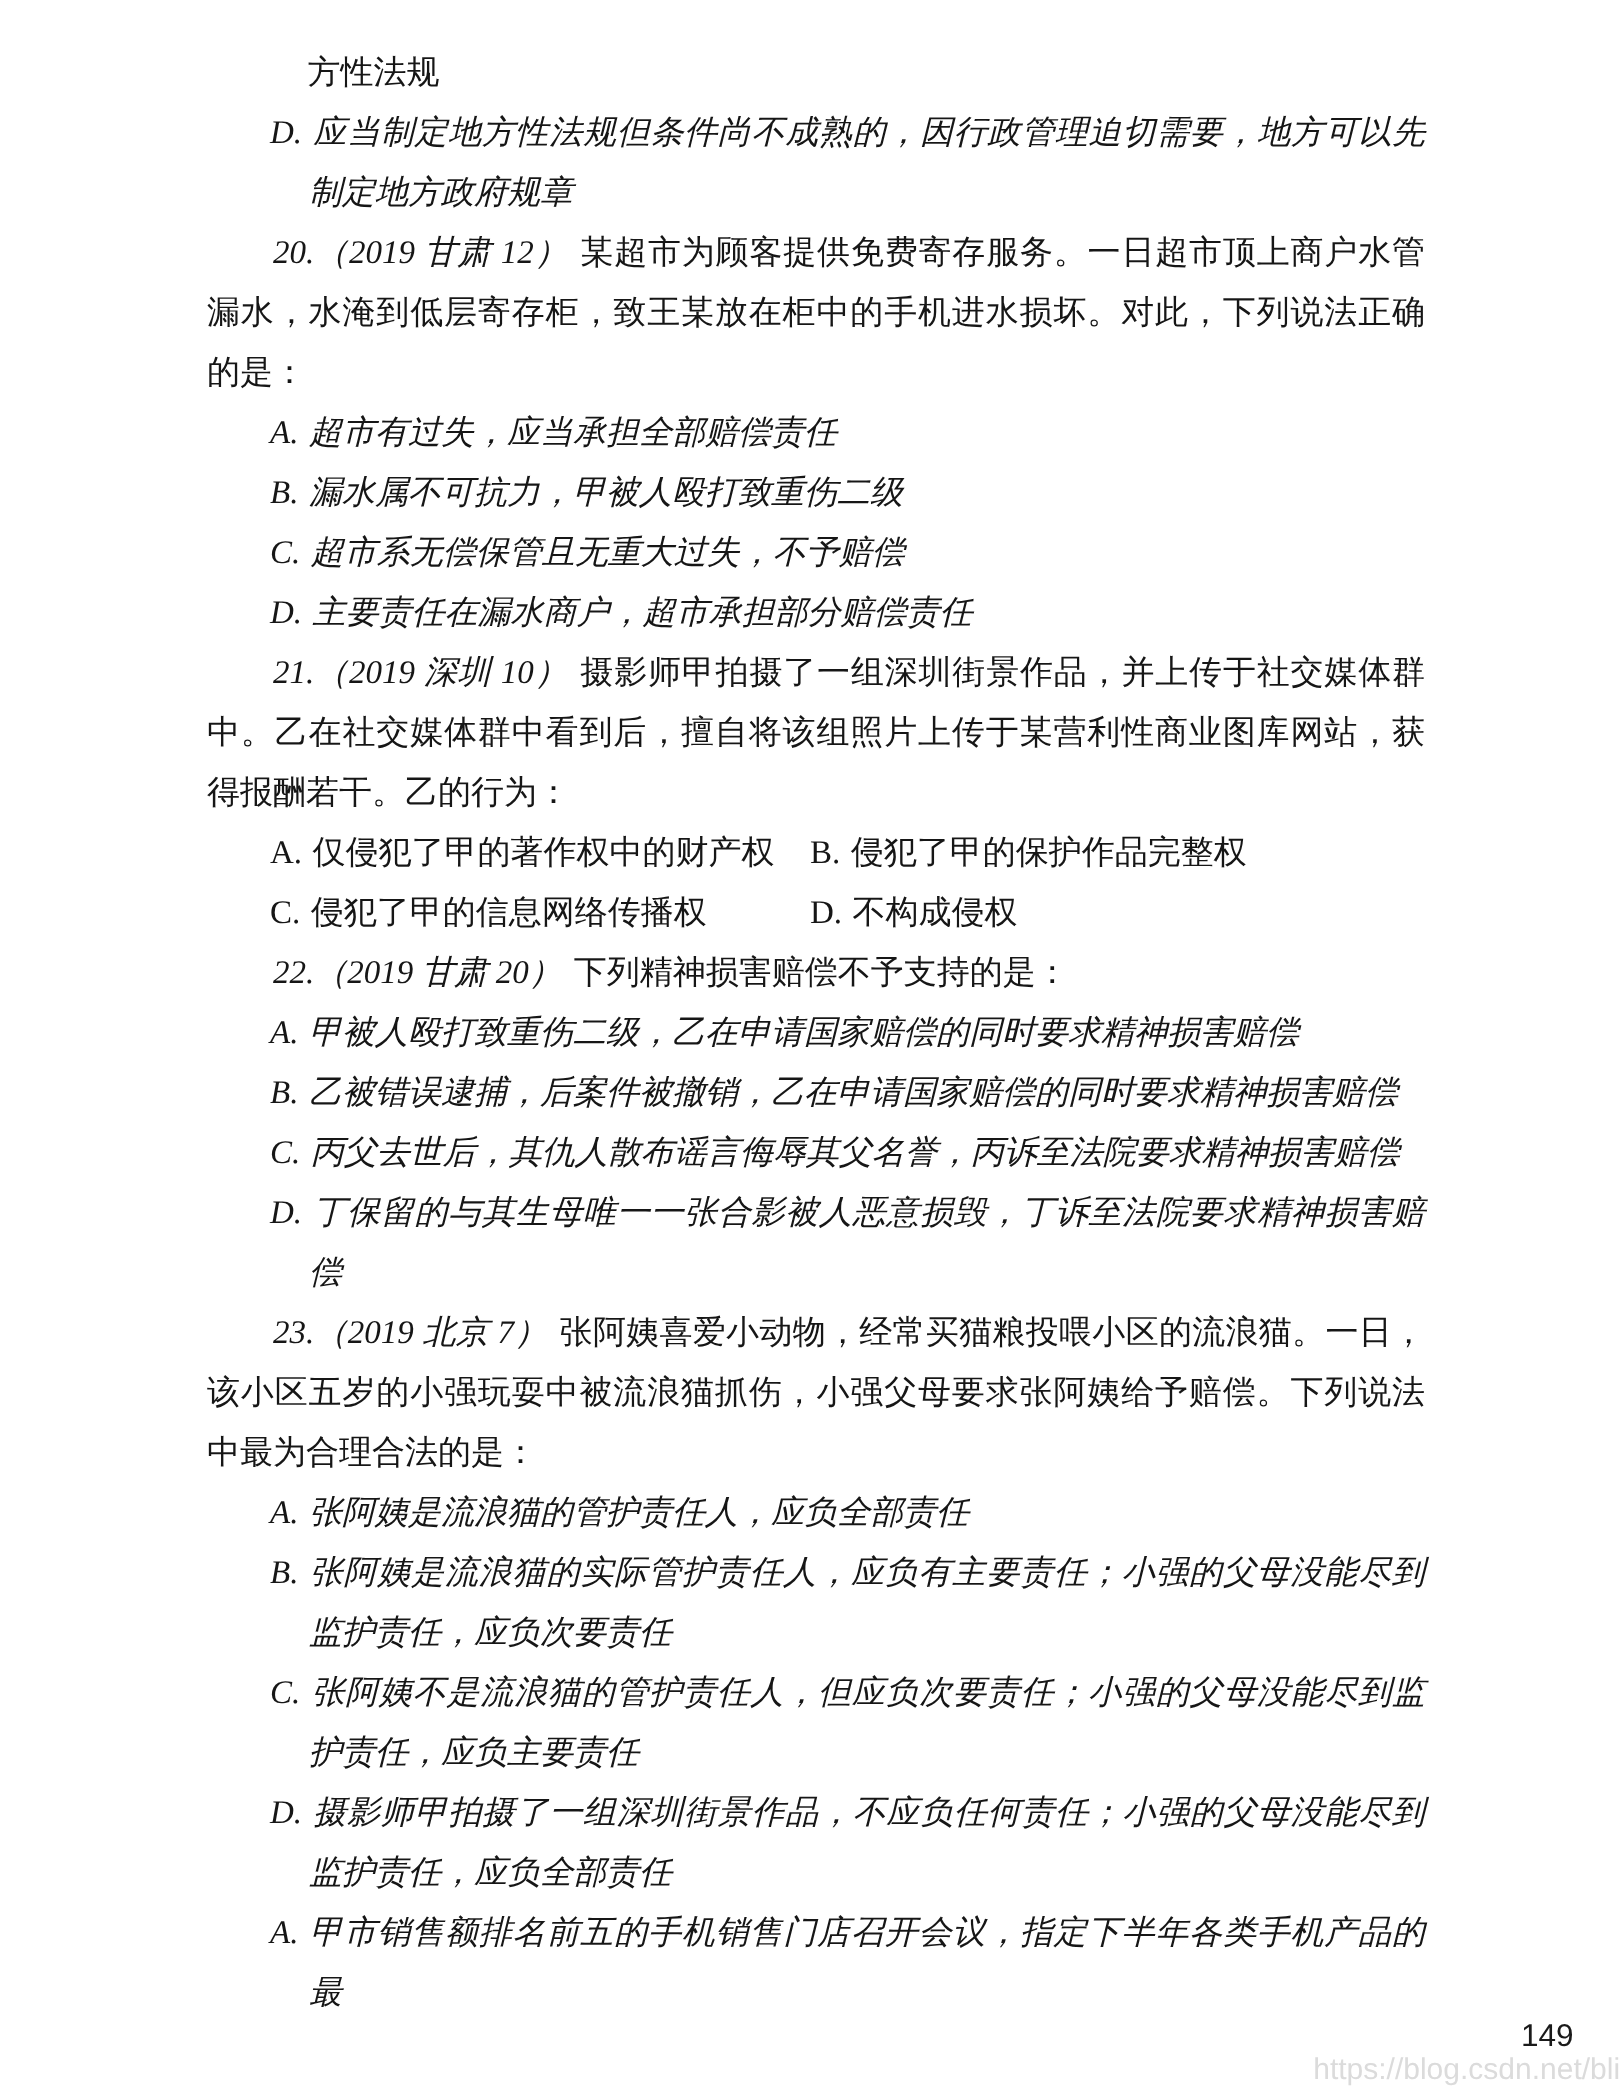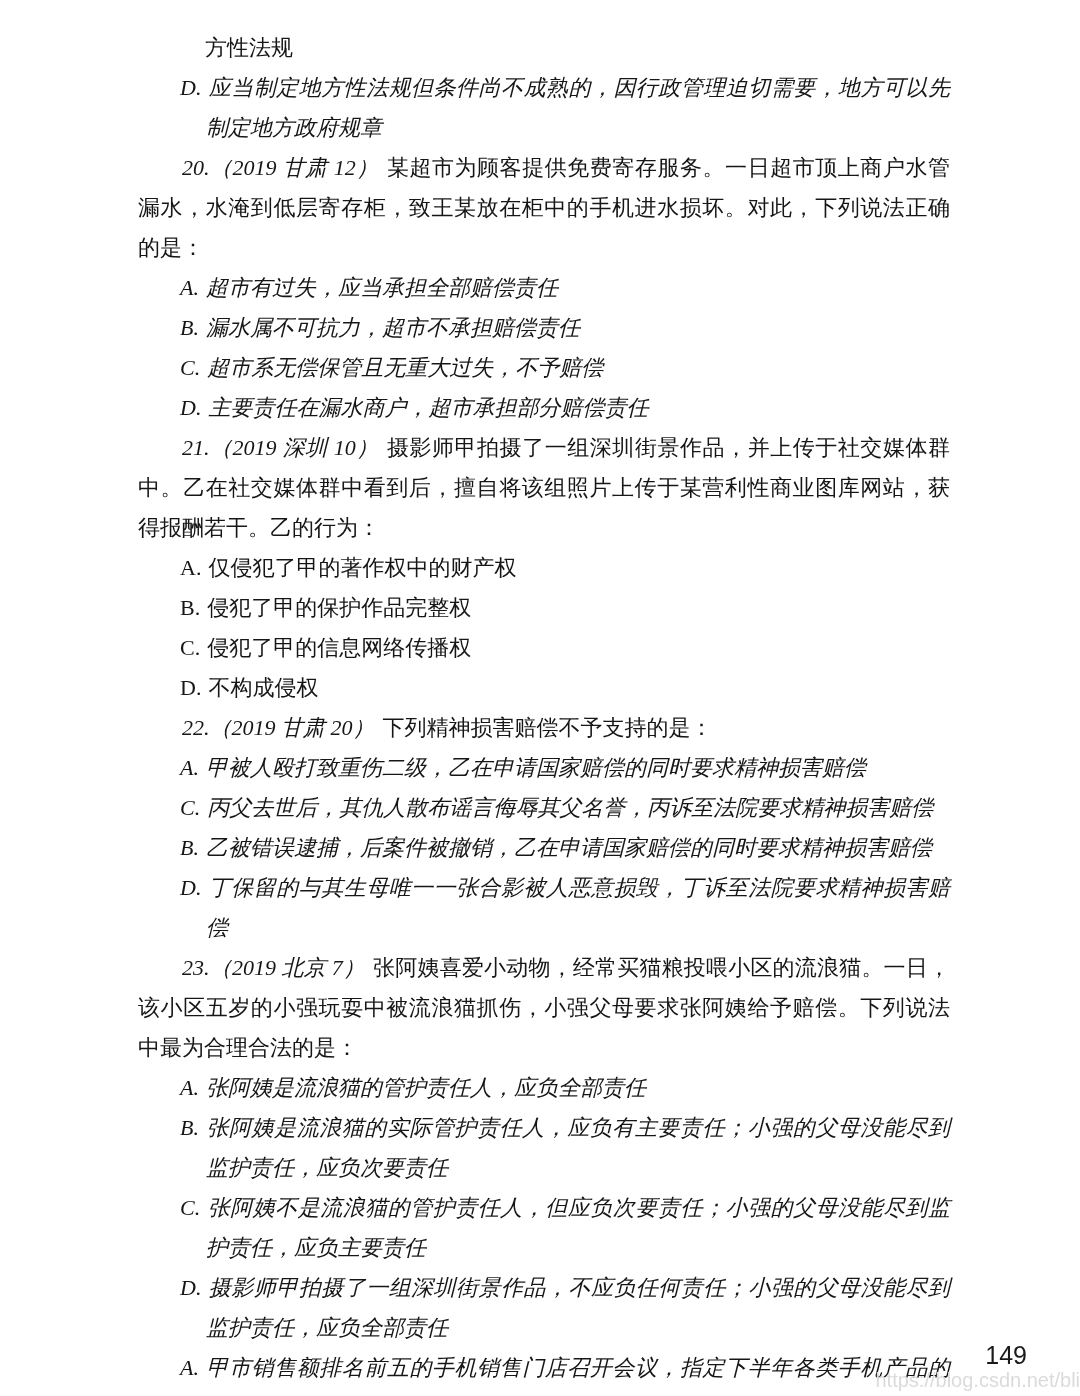--- a/index.html
+++ b/index.html
@@ -25,29 +25,29 @@
   .stem { margin: 0; text-indent: 2em; }
   .stem .prefix { margin-right: 8px; font-style: italic; }
   .cont-line { margin-left: 67px; }
   .option {
     margin: 0 0 0 42px;
     padding-left: 26px;
     text-indent: -26px;
     font-style: italic;
   }
   .opt-label { margin-right: 7px; }
-  .option-row { margin-left: 42px; display: flex; flex-direction: column; }
+  .option-row { margin-left: 42px; display: flex; }
   .option-row .cell { white-space: nowrap; }
   .option-row .cell1 { width: 360px; }
   .page-number {
     position: absolute;
-    right: 96px;
+    right: 74px;
     bottom: 26px;
     font-family: "Liberation Sans", "DejaVu Sans", sans-serif;
-    font-size: 25px;
+    font-size: 21px;
     color: #1a1a1a;
   }
   .watermark {
     position: absolute;
     right: -6px;
     bottom: 4px;
     font-family: "Liberation Sans", "DejaVu Sans", sans-serif;
     font-size: 20px;
     color: #dbdbdb;
     white-space: nowrap;
@@ -57,38 +57,38 @@
 <body>
 
 <div class="page">
   <div class="content">
 
     <div class="cont-line">方性法规</div>
     <div class="option"><span class="opt-label">D.</span><span>应当制定地方性法规但条件尚不成熟的，因行政管理迫切需要，地方可以先制定地方政府规章</span></div>
 
     <p class="stem"><span class="prefix">20.（2019 甘肃 12）</span><span>某超市为顾客提供免费寄存服务。一日超市顶上商户水管漏水，水淹到低层寄存柜，致王某放在柜中的手机进水损坏。对此，下列说法正确的是：</span></p>
     <div class="option"><span class="opt-label">A.</span><span>超市有过失，应当承担全部赔偿责任</span></div>
-    <div class="option"><span class="opt-label">B.</span><span>漏水属不可抗力，超市不承担赔偿责任</span></div>
+    <div class="option"><span class="opt-label">B.</span><span>漏水属不可抗力，甲被人殴打致重伤二级</span></div>
     <div class="option"><span class="opt-label">C.</span><span>超市系无偿保管且无重大过失，不予赔偿</span></div>
     <div class="option"><span class="opt-label">D.</span><span>主要责任在漏水商户，超市承担部分赔偿责任</span></div>
 
     <p class="stem"><span class="prefix">21.（2019 深圳 10）</span><span>摄影师甲拍摄了一组深圳街景作品，并上传于社交媒体群中。乙在社交媒体群中看到后，擅自将该组照片上传于某营利性商业图库网站，获得报酬若干。乙的行为：</span></p>
     <div class="option-row">
       <span class="cell cell1"><span class="opt-label">A.</span><span>仅侵犯了甲的著作权中的财产权</span></span>
       <span class="cell"><span class="opt-label">B.</span><span>侵犯了甲的保护作品完整权</span></span>
     </div>
     <div class="option-row">
       <span class="cell cell1"><span class="opt-label">C.</span><span>侵犯了甲的信息网络传播权</span></span>
       <span class="cell"><span class="opt-label">D.</span><span>不构成侵权</span></span>
     </div>
 
     <p class="stem"><span class="prefix">22.（2019 甘肃 20）</span><span>下列精神损害赔偿不予支持的是：</span></p>
     <div class="option"><span class="opt-label">A.</span><span>甲被人殴打致重伤二级，乙在申请国家赔偿的同时要求精神损害赔偿</span></div>
+    <div class="option"><span class="opt-label">B.</span><span>乙被错误逮捕，后案件被撤销，乙在申请国家赔偿的同时要求精神损害赔偿</span></div>
     <div class="option"><span class="opt-label">C.</span><span>丙父去世后，其仇人散布谣言侮辱其父名誉，丙诉至法院要求精神损害赔偿</span></div>
-    <div class="option"><span class="opt-label">B.</span><span>乙被错误逮捕，后案件被撤销，乙在申请国家赔偿的同时要求精神损害赔偿</span></div>
     <div class="option"><span class="opt-label">D.</span><span>丁保留的与其生母唯一一张合影被人恶意损毁，丁诉至法院要求精神损害赔偿</span></div>
 
     <p class="stem"><span class="prefix">23.（2019 北京 7）</span><span>张阿姨喜爱小动物，经常买猫粮投喂小区的流浪猫。一日，该小区五岁的小强玩耍中被流浪猫抓伤，小强父母要求张阿姨给予赔偿。下列说法中最为合理合法的是：</span></p>
     <div class="option"><span class="opt-label">A.</span><span>张阿姨是流浪猫的管护责任人，应负全部责任</span></div>
     <div class="option"><span class="opt-label">B.</span><span>张阿姨是流浪猫的实际管护责任人，应负有主要责任；小强的父母没能尽到监护责任，应负次要责任</span></div>
     <div class="option"><span class="opt-label">C.</span><span>张阿姨不是流浪猫的管护责任人，但应负次要责任；小强的父母没能尽到监护责任，应负主要责任</span></div>
     <div class="option"><span class="opt-label">D.</span><span>摄影师甲拍摄了一组深圳街景作品，不应负任何责任；小强的父母没能尽到监护责任，应负全部责任</span></div>
 
     <div class="option"><span class="opt-label">A.</span><span>甲市销售额排名前五的手机销售门店召开会议，指定下半年各类手机产品的最</span></div>
 

